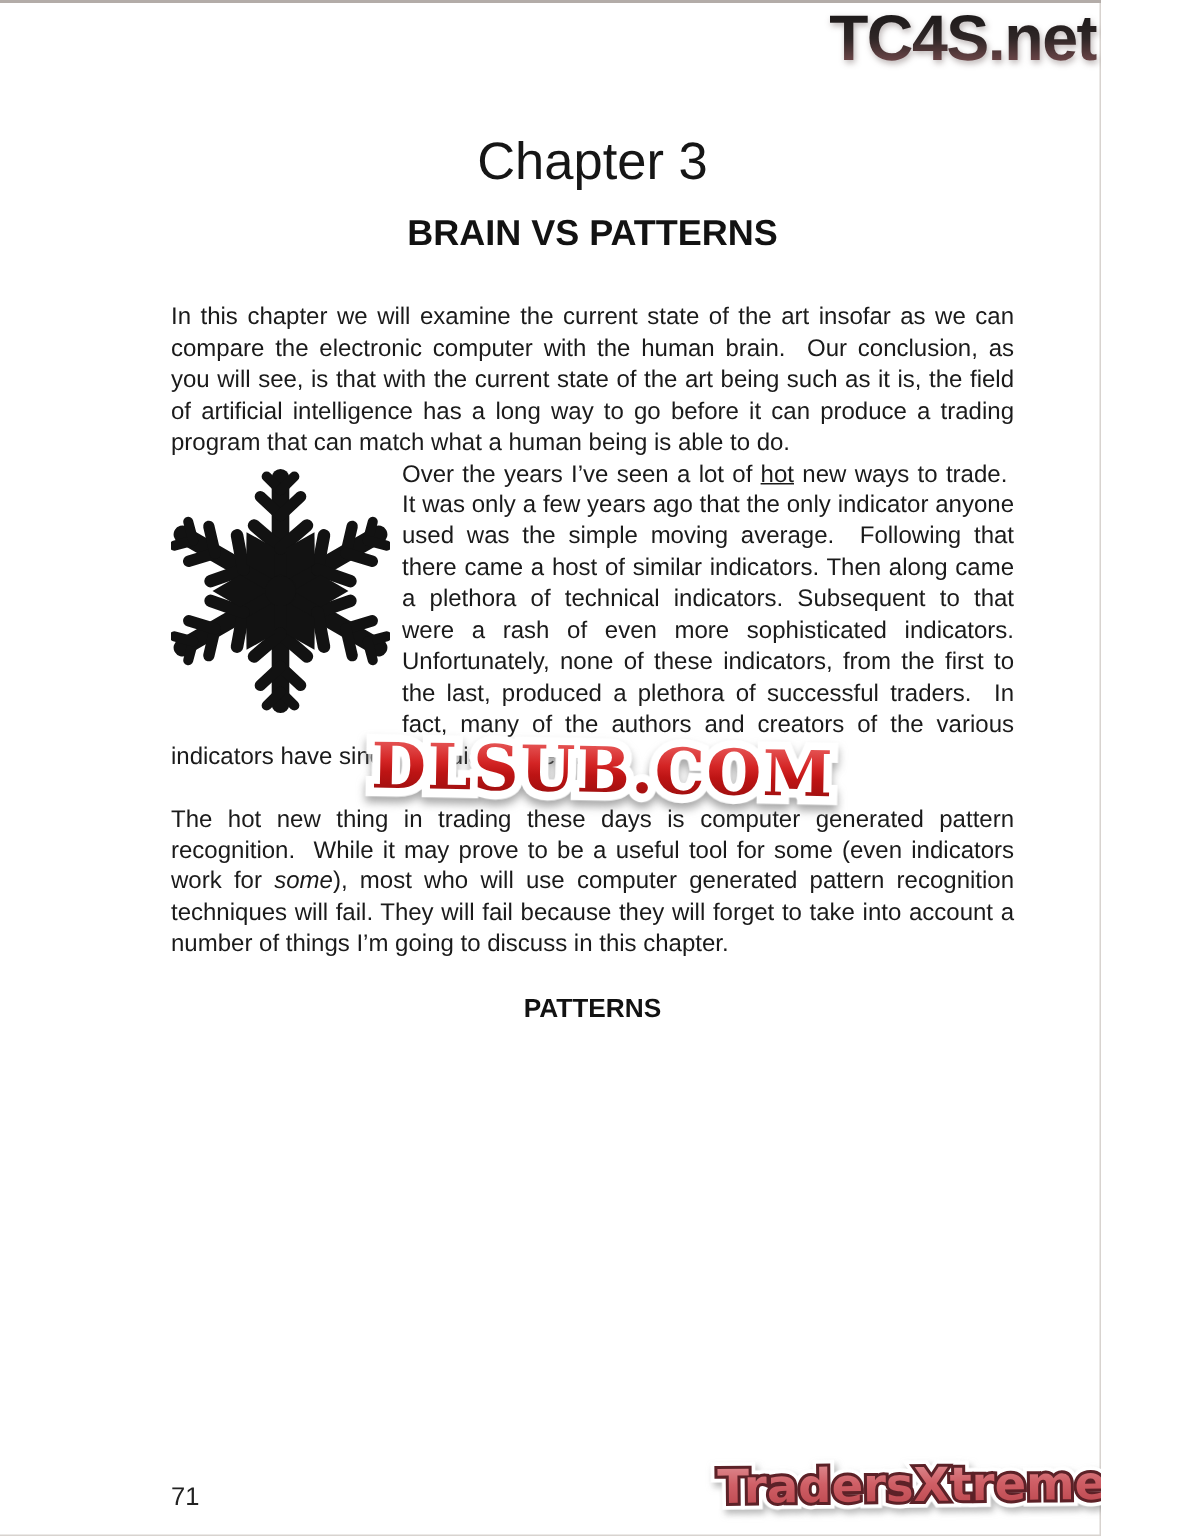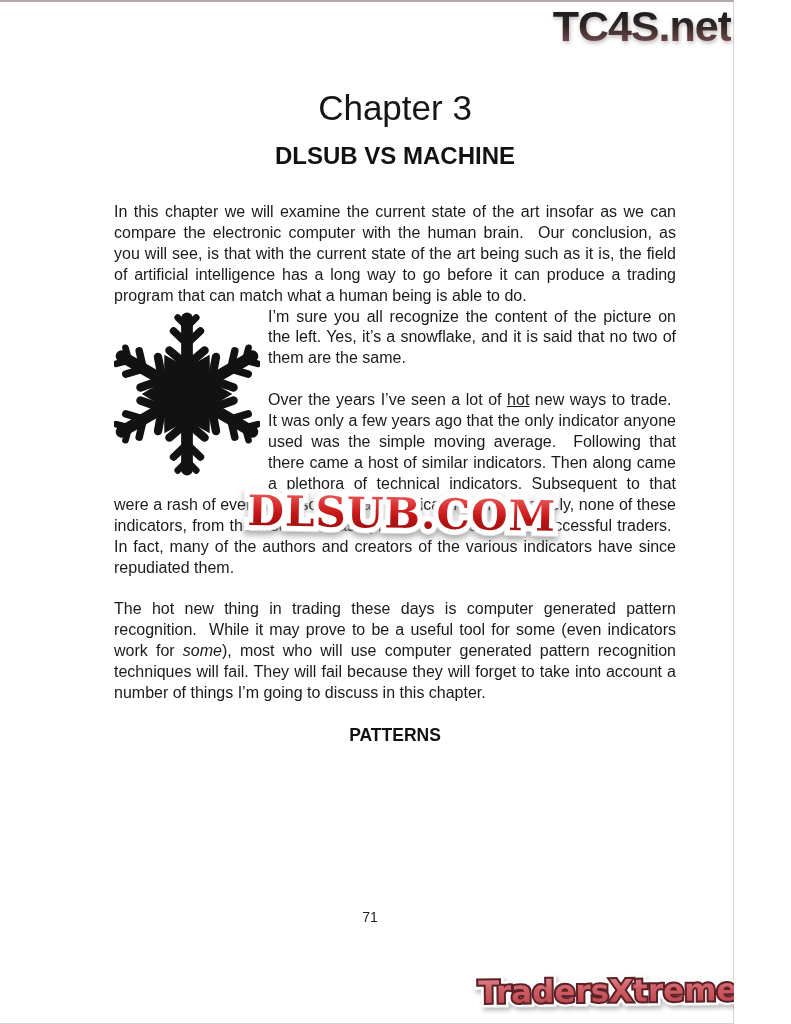--- a/index.html
+++ b/index.html
@@ -64,25 +64,25 @@
 
   .snowflake {
     float: left;
     width: 146px;
     height: 172px;
     margin: 2px 8px 10px 0;
   }
 
   .footer-pagenum {
     position: absolute;
-    top: 909px;
+    top: 988px;
     left: 114px;
     width: 512px;
-    text-align: center;
-    font-size: 14px;
+    text-align: left;
+    font-size: 17px;
     color: #222;
   }
 
   
   .wm { position: absolute; z-index: 5; pointer-events: none; }
   .wm .layer { position: absolute; left: 0; top: 0; white-space: nowrap; }
 
   
   .tc4s { top: 2px; right: 3px; height: 52px; }
   .tc4s .layer { position: static; display: inline-block; }
@@ -152,21 +152,21 @@
 
 <div class="page">
 
   <div class="wm tc4s">
     <span class="layer tc4s-text">TC4S.net</span>
   </div>
 
   <div class="content">
 
     <h1 class="chapter-title">Chapter 3</h1>
-    <h2 class="chapter-subtitle">DLSUB VS MACHINE</h2>
+    <h2 class="chapter-subtitle">BRAIN VS PATTERNS</h2>
 
     <p class="para p1">In this chapter we will examine the current state of the art insofar as we can compare the electronic computer with the human brain.&nbsp; Our conclusion, as you will see, is that with the current state of the art being such as it is, the field of artificial intelligence has a long way to go before it can produce a trading program that can match what a human being is able to do.</p>
 
     <div class="snowflake">
       <svg width="146" height="170" viewBox="0 0 174 200" xmlns="http://www.w3.org/2000/svg">
         <defs>
           <g id="arm" stroke="#121212" stroke-linecap="round" fill="none">
             <line x1="0" y1="6" x2="0" y2="-90" stroke-width="14"></line>
             <line x1="0" y1="-34" x2="-21" y2="-52" stroke-width="10"></line>
             <line x1="0" y1="-34" x2="21" y2="-52" stroke-width="10"></line>
@@ -188,21 +188,20 @@
           <use href="#leaf" transform="rotate(90)"></use>
           <use href="#leaf" transform="rotate(150)"></use>
           <use href="#leaf" transform="rotate(210)"></use>
           <use href="#leaf" transform="rotate(270)"></use>
           <use href="#leaf" transform="rotate(330)"></use>
           <circle cx="0" cy="0" r="12" fill="#121212"></circle>
         </g>
       </svg>
     </div>
 
-    <p class="para">I’m sure you all recognize the content of the picture on the left. Yes, it’s a snowflake, and it is said that no two of them are the same.</p>
 
 
     <p class="para"><span>Over the years I’ve seen a lot of </span><span class="u">hot</span><span> new ways to trade.&nbsp; It was only a few years ago that the only indicator anyone used was the simple moving average.&nbsp; Following that there came a host of similar indicators. Then along came a plethora of technical indicators. Subsequent to that were a rash of even more sophisticated indicators. Unfortunately, none of these indicators, from the first to the last, produced a plethora of successful traders.&nbsp; In fact, many of the authors and creators of the various indicators have since repudiated them.</span></p>
 
     <p class="para"><span>The hot new thing in trading these days is computer generated pattern recognition.&nbsp; While it may prove to be a useful tool for some (even indicators work for </span><span class="i">some</span><span>), most who will use computer generated pattern recognition techniques will fail. They will fail because they will forget to take into account a number of things I’m going to discuss in this chapter.</span></p>
 
     <h3 class="sub-heading patterns">PATTERNS</h3>
 
 
   </div>

